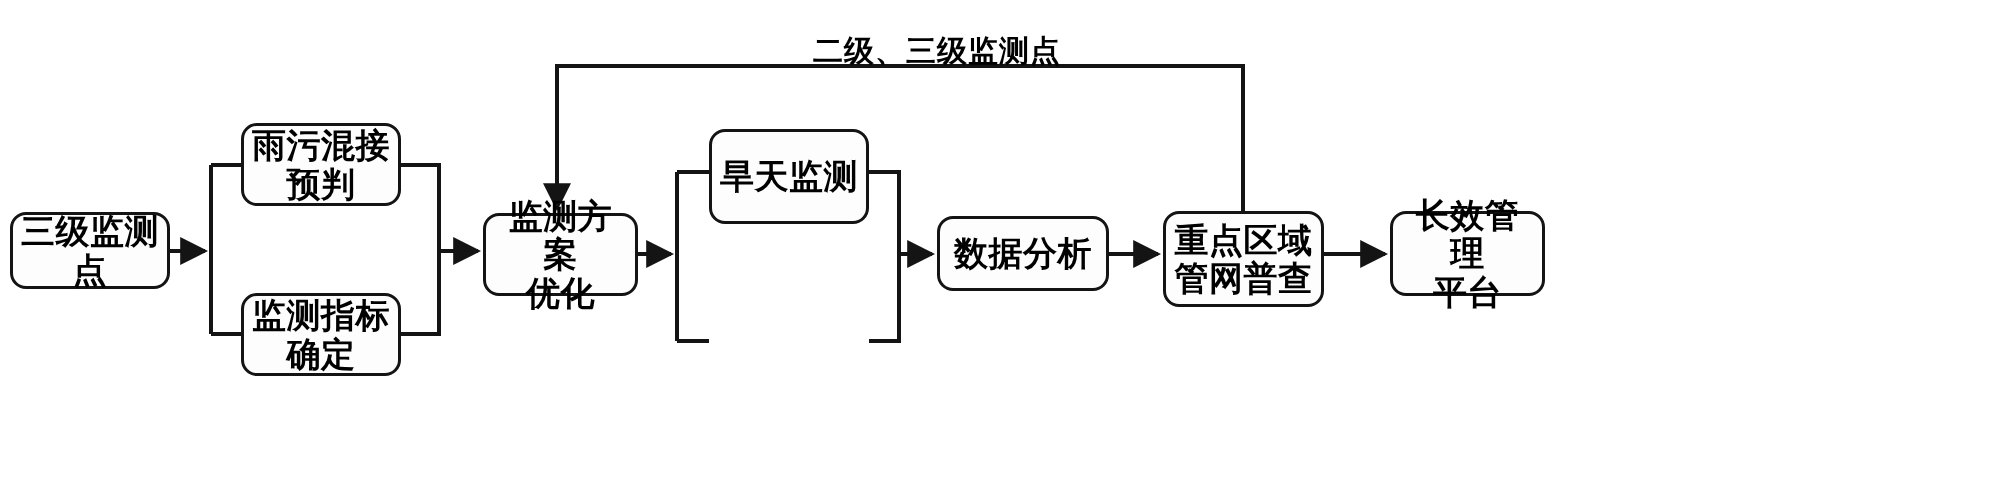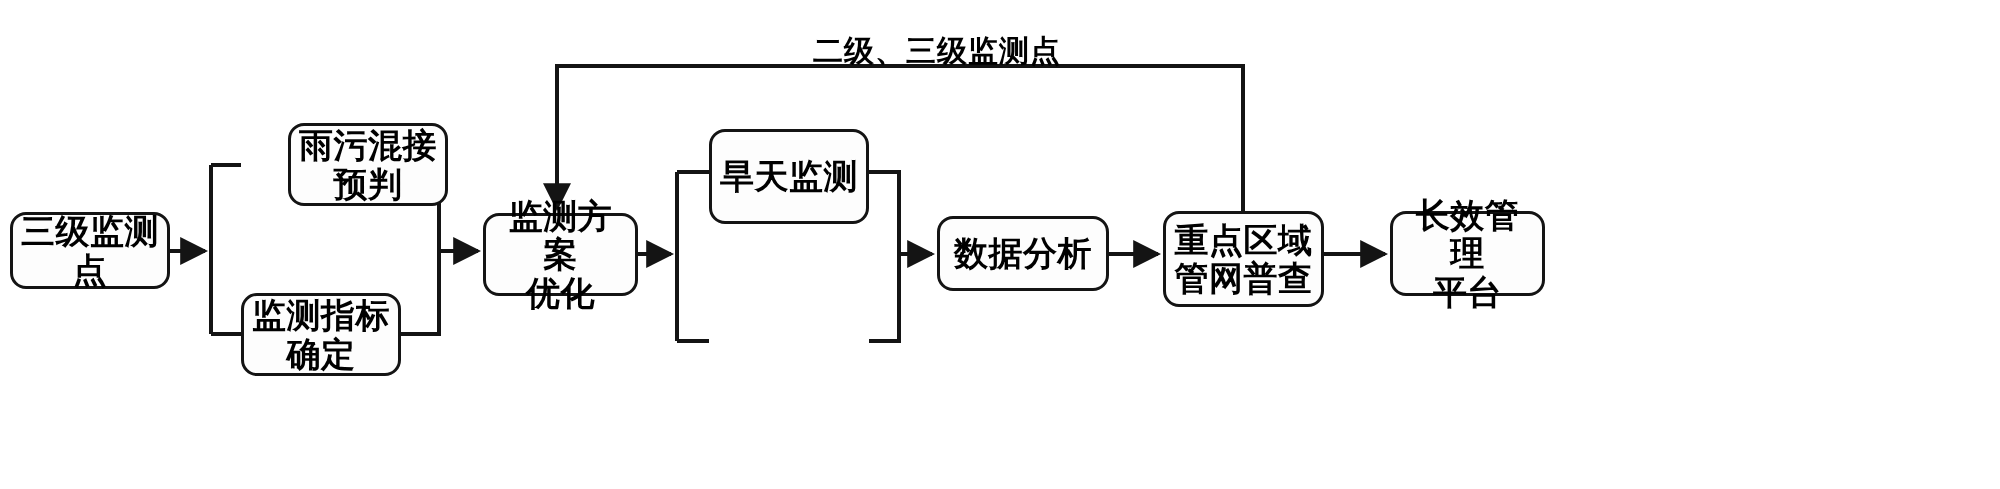--- a/index.html
+++ b/index.html
@@ -95,21 +95,21 @@
       <path d="M1094,254 L1158,254" marker-end="url(#arrowhead)"></path>
 
       <path d="M1324,254 L1385,254" marker-end="url(#arrowhead)"></path>
 
       <path d="M1243,211 L1243,66 L557,66 L557,208" marker-end="url(#arrowhead)"></path>
     </g>
   </svg>
 
   <div class="node" style="left:10px;top:212px;width:160px;height:77px;">三级监测点</div>
 
-  <div class="node" style="left:241px;top:123px;width:160px;height:83px;margin-left:47px;">雨污混接
+  <div class="node" style="left:241px;top:123px;width:160px;height:83px;">雨污混接
 预判</div>
 
   <div class="node" style="left:483px;top:213px;width:155px;height:83px;">监测方案
 优化</div>
 
   <div class="node" style="left:241px;top:293px;width:160px;height:83px;">监测指标
 确定</div>
 
   <div class="node" style="left:709px;top:129px;width:160px;height:95px;">旱天监测</div>
 

